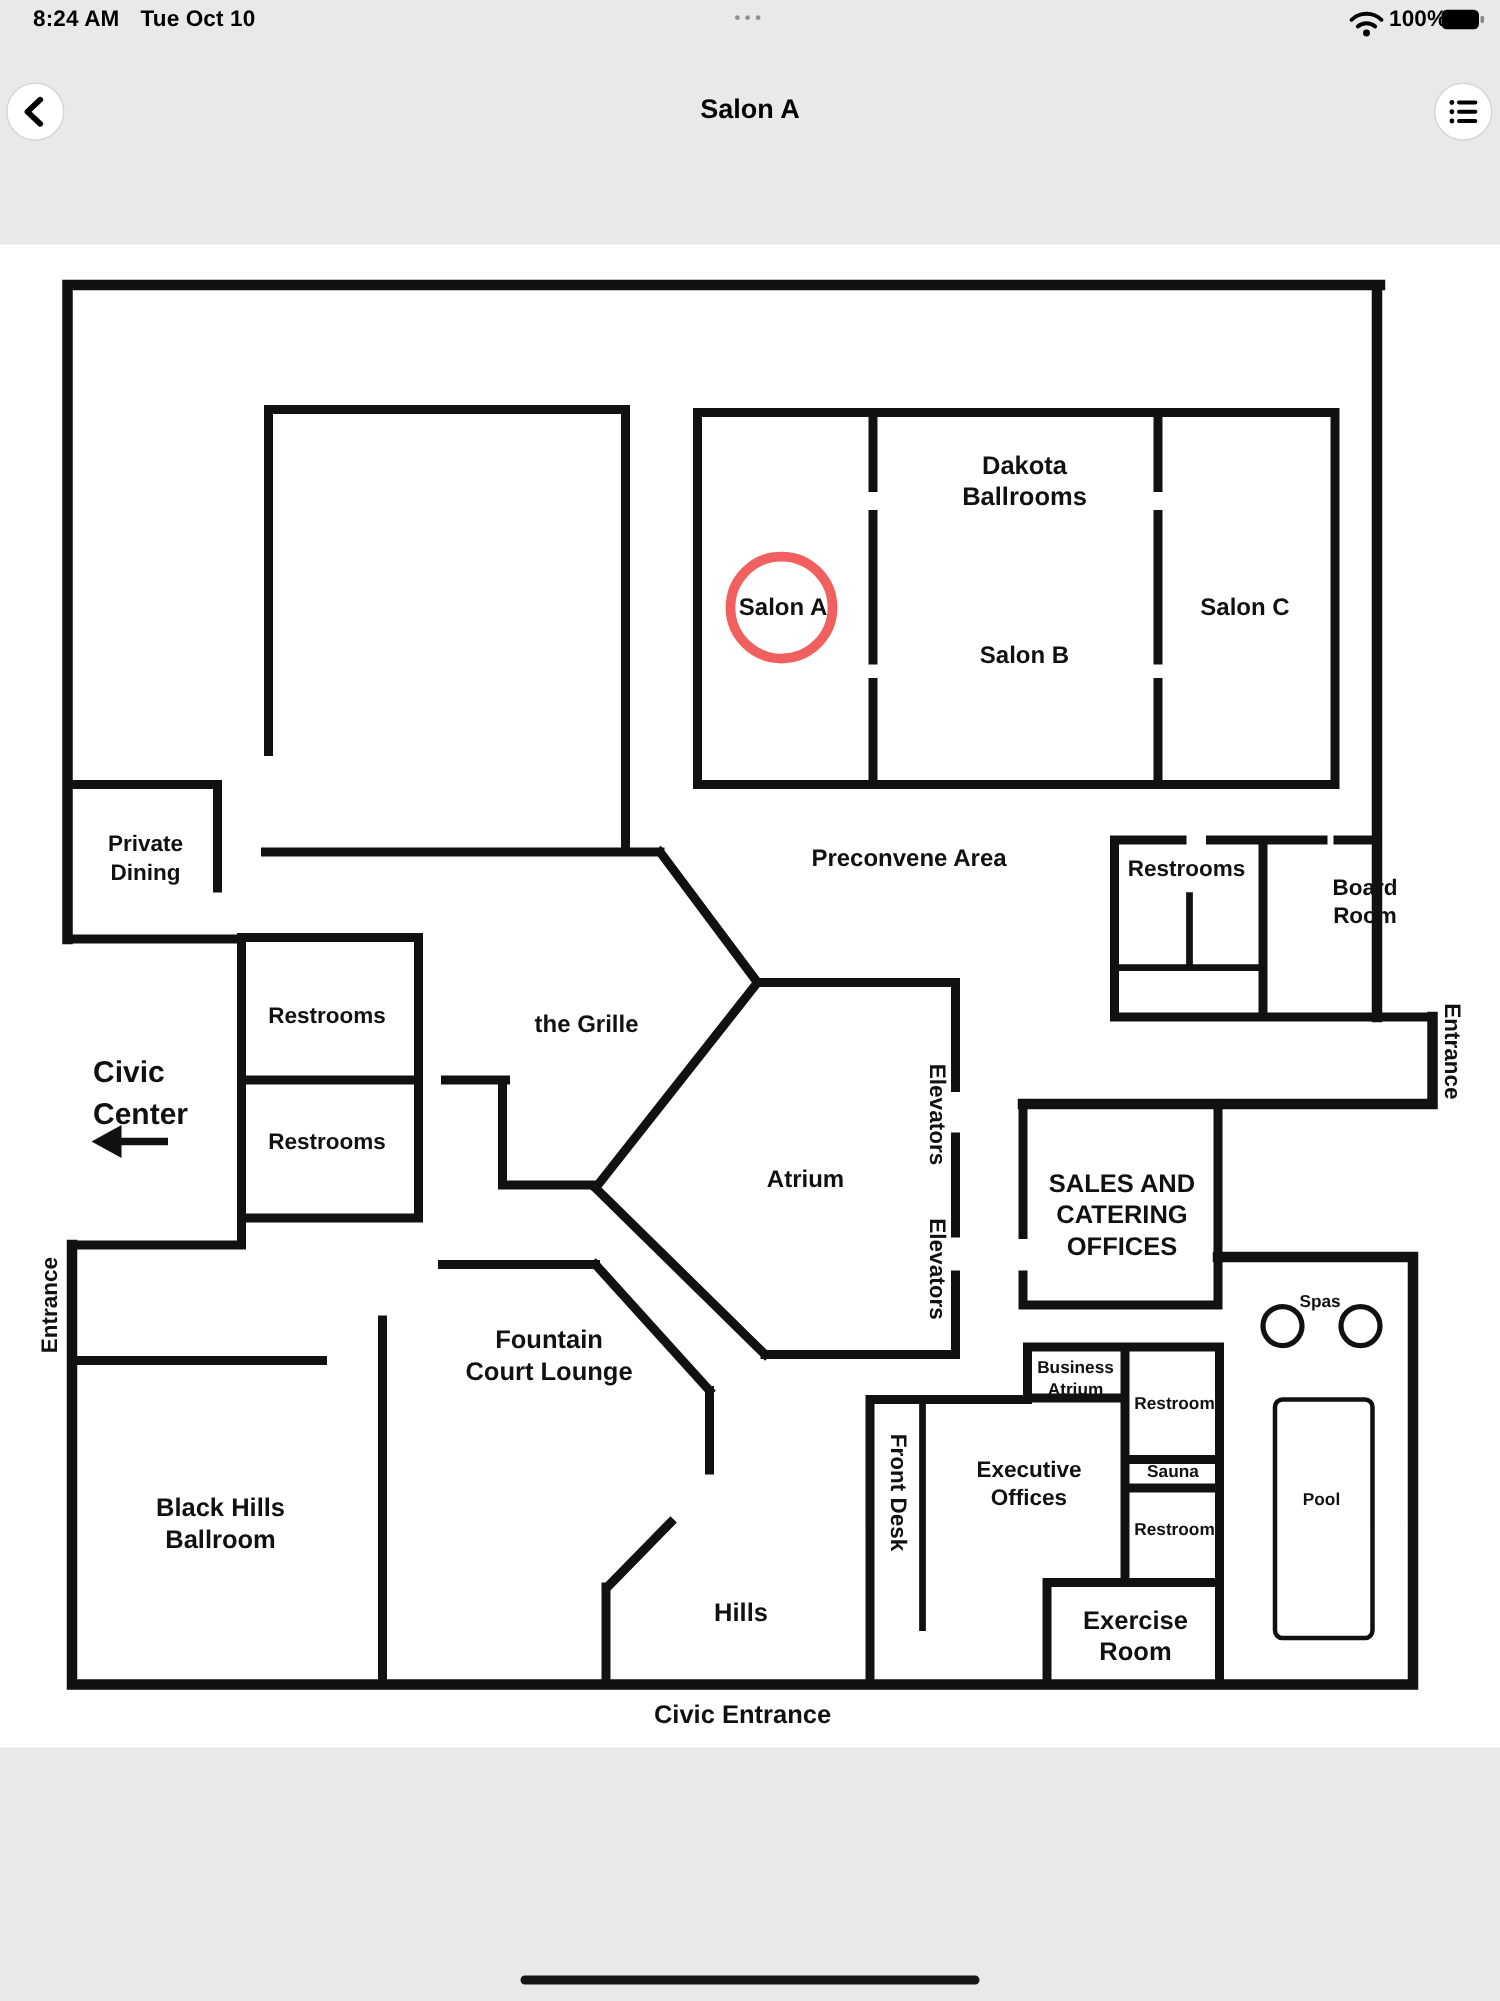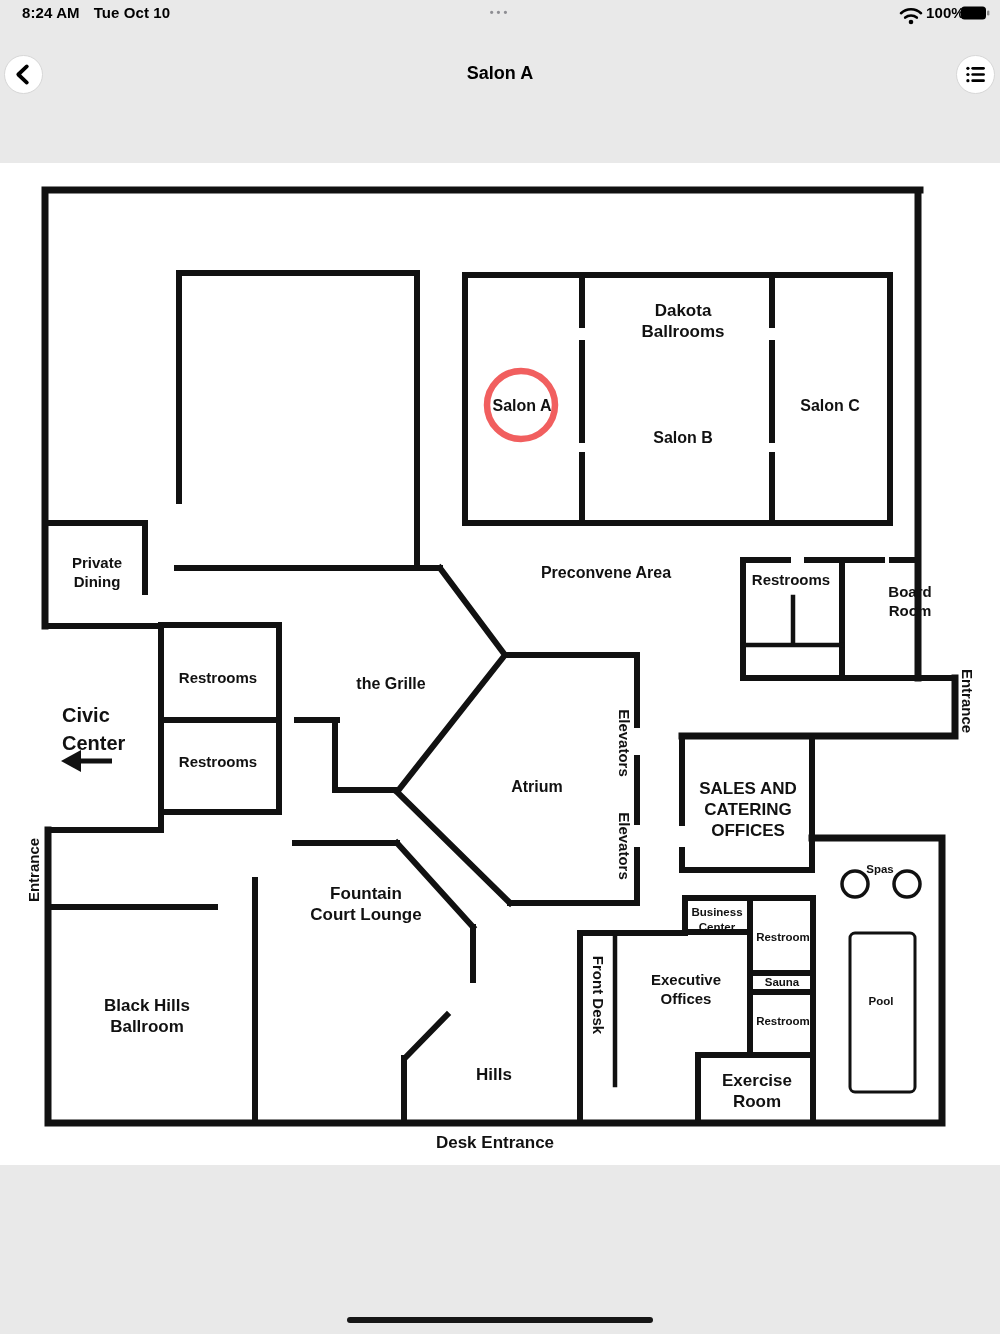--- a/index.html
+++ b/index.html
@@ -162,30 +162,30 @@
 Center</div>
 <div class="lbl s15 rot90" style="left:624px;top:743px;">Elevators</div>
 <div class="lbl s15 rot90" style="left:624px;top:846px;">Elevators</div>
 <div class="lbl s16" style="left:537px;top:787px;">Atrium</div>
 <div class="lbl s17" style="left:748px;top:810px;">SALES AND
 CATERING
 OFFICES</div>
 <div class="lbl s15 rotm90" style="left:34px;top:870px;">Entrance</div>
 <div class="lbl s12" style="left:880px;top:869px;">Spas</div>
 <div class="lbl s12" style="left:717px;top:920px;">Business
-Center</div>
+Atrium</div>
 <div class="lbl s12" style="left:783px;top:937px;">Restroom</div>
 <div class="lbl s12" style="left:782px;top:982px;">Sauna</div>
 <div class="lbl s12" style="left:783px;top:1021px;">Restroom</div>
 <div class="lbl s12" style="left:881px;top:1001px;">Pool</div>
 <div class="lbl s15" style="left:686px;top:990px;">Executive
 Offices</div>
 <div class="lbl s15 rot90" style="left:598px;top:995px;">Front Desk</div>
 <div class="lbl s17" style="left:366px;top:904px;">Fountain
 Court Lounge</div>
 <div class="lbl s17" style="left:147px;top:1016px;">Black Hills
 Ballroom</div>
 <div class="lbl s17" style="left:494px;top:1075px;">Hills</div>
 <div class="lbl s17" style="left:757px;top:1091px;text-align:center;">Exercise
 Room</div>
-<div class="lbl s17" style="left:495px;top:1143px;">Desk Entrance</div>
+<div class="lbl s17" style="left:495px;top:1143px;">Civic Entrance</div>
 
 <div class="home-indicator"></div>
 
 </body></html>

